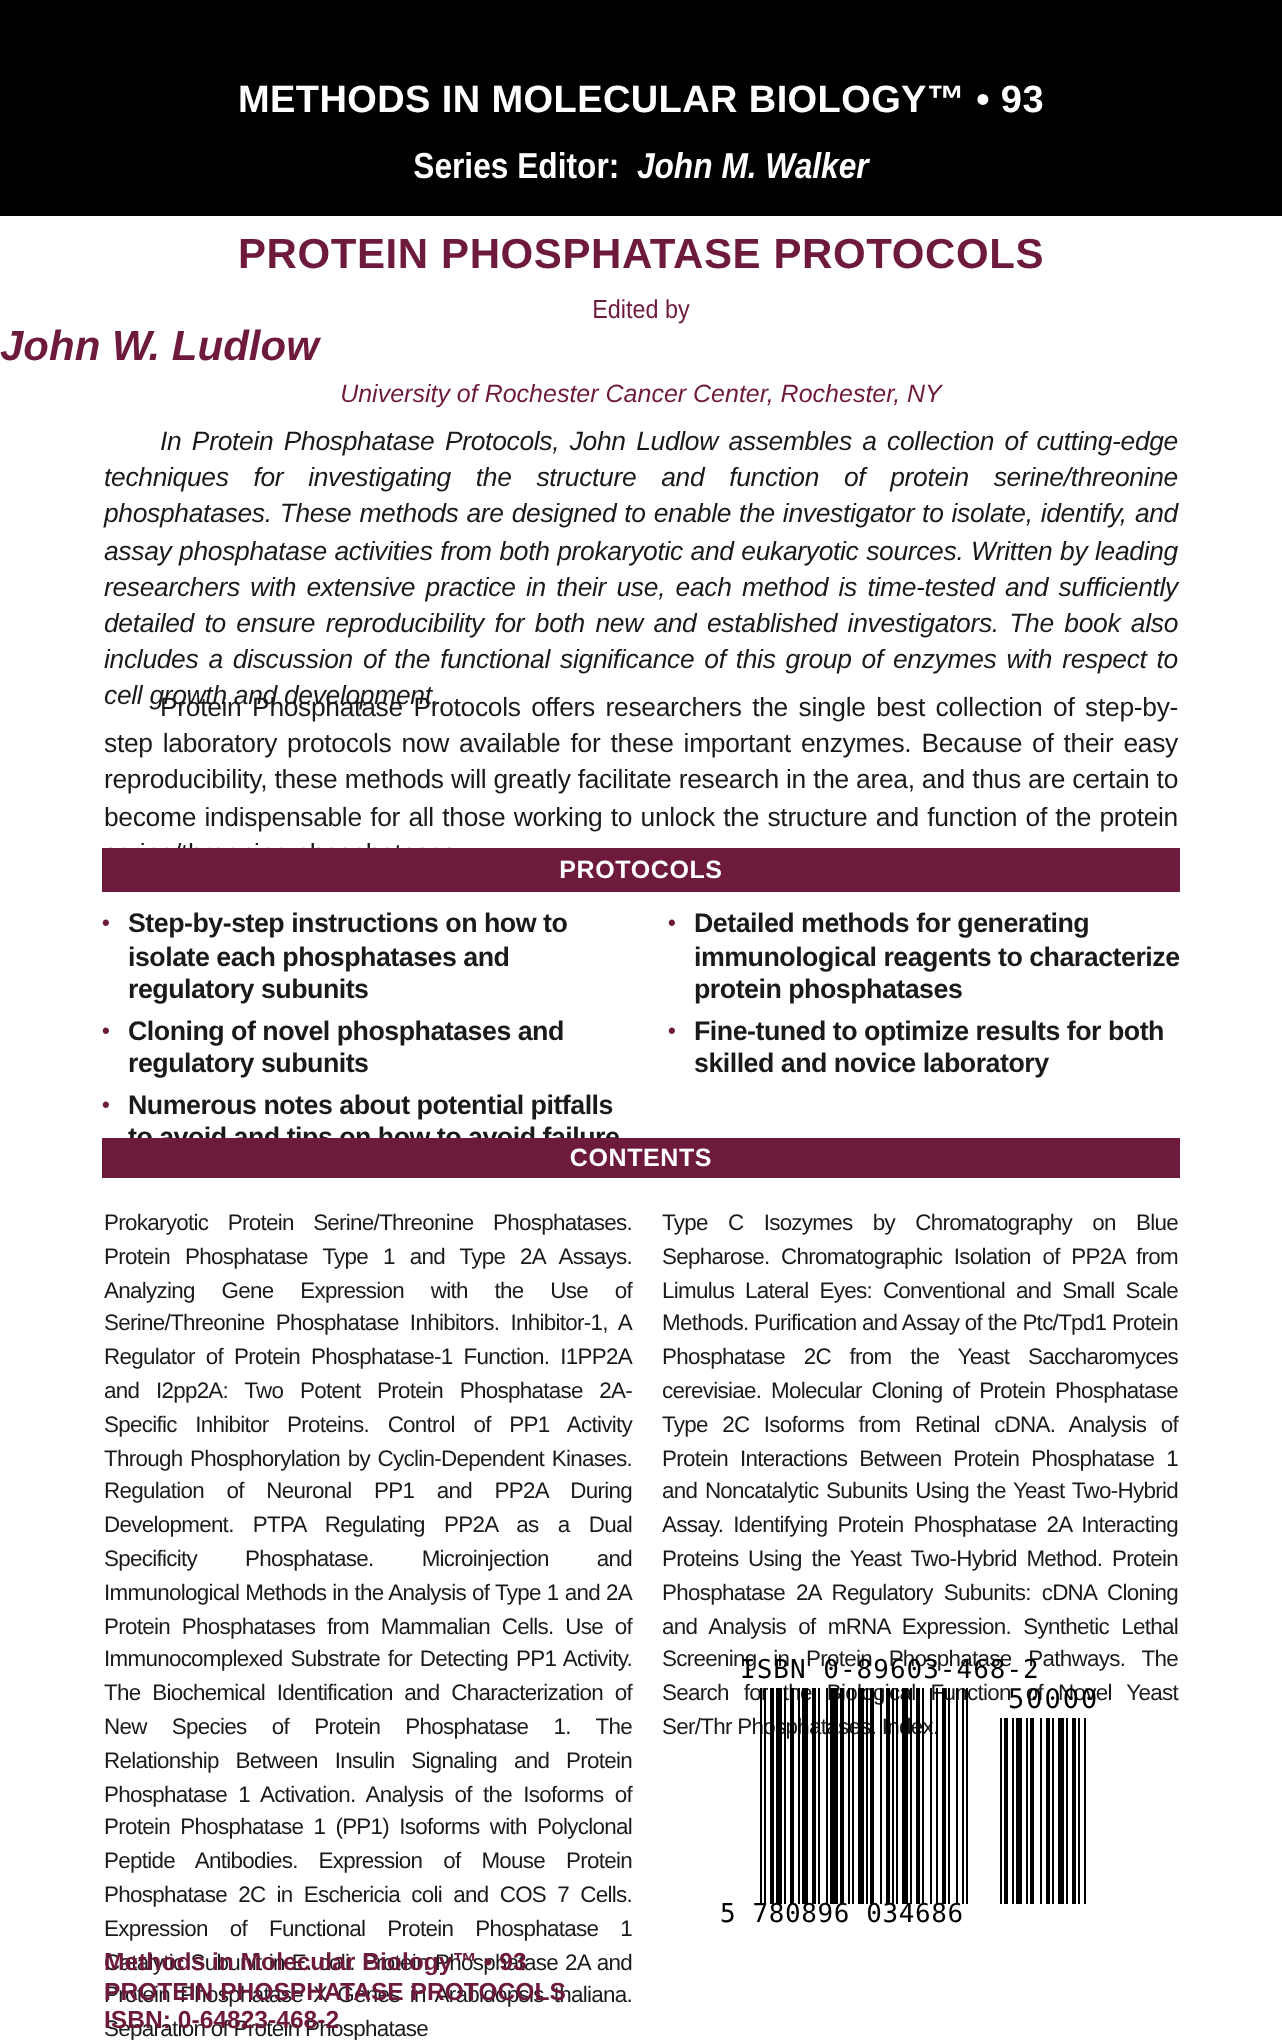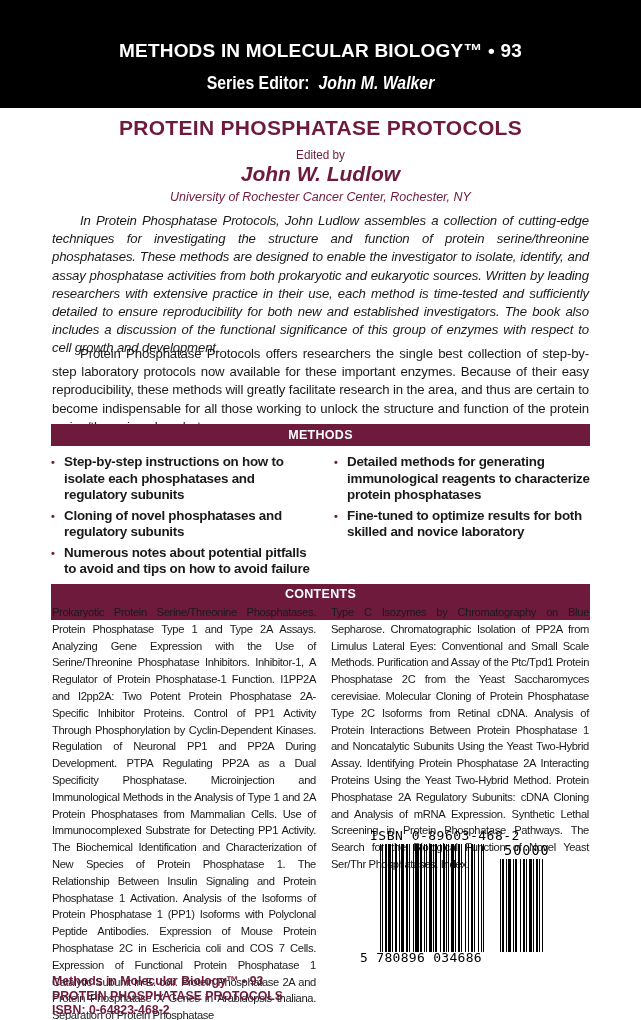--- a/index.html
+++ b/index.html
@@ -22,39 +22,39 @@
   .series-editor .name { font-style: italic; }
   .book-title {
     position: absolute; left: 0; right: 0; top: 116px; text-align: center; color: #6e1a3c;
     font-size: 21px; font-weight: bold; letter-spacing: 0.3px;
   }
   .edited-by {
     position: absolute; left: 0; right: 0; top: 147px; text-align: center; font-size: 13px; color: #6e1a3c;
     transform: scaleX(0.9);
   }
   .editor-name {
-    position: absolute; left: 0; right: 0; top: 162px; text-align: center; font-size: 21px; font-weight: bold;
+    position: absolute; left: 0; right: 0; top: 162px; text-align: left; font-size: 21px; font-weight: bold;
     font-style: italic; color: #6e1a3c;
   }
   .affiliation {
     position: absolute; left: 0; right: 0; top: 190px; text-align: center; font-size: 12.5px; font-style: italic; color: #6e1a3c;
   }
   .desc {
     position: absolute; left: 52px; width: 537px; font-size: 13.2px; line-height: 18.2px; text-align: justify;
     color: #1a1a1a; letter-spacing: -0.15px;
   }
   .desc p { margin: 0; text-indent: 28px; }
   .desc1 { top: 212px; font-style: italic; }
   .desc2 { top: 345px; }
   .banner {
     position: absolute; left: 51px; width: 539px; background: #6e1a3c; color: #fff; text-align: center;
     font-size: 12.5px; font-weight: bold; letter-spacing: 0.3px;
   }
   .banner-features { top: 424px; height: 22px; line-height: 22px; }
-  .banner-contents { top: 584px; height: 36px; line-height: 20px; }
+  .banner-contents { top: 569px; height: 20px; line-height: 20px; }
   .features {
     position: absolute; top: 454px; left: 51px; width: 545px; display: flex; justify-content: space-between;
   }
   .feat-col { width: 265px; }
   .feat-col.right { width: 262px; }
   .feat-item {
     display: flex; font-size: 13.4px; line-height: 16.5px; font-weight: bold; color: #1a1a1a; margin-bottom: 4px;
     letter-spacing: -0.25px;
   }
   .bullet { width: 13px; flex: 0 0 13px; color: #6e1a3c; font-size: 11px; }
@@ -101,21 +101,21 @@
 <div class="editor-name">John W. Ludlow</div>
 <div class="affiliation">University of Rochester Cancer Center, Rochester, NY</div>
 
 <div class="desc desc1">
   <p>In Protein Phosphatase Protocols, John Ludlow assembles a collection of cutting-edge techniques for investigating the structure and function of protein serine/threonine phosphatases. These methods are designed to enable the investigator to isolate, identify, and assay phosphatase activities from both prokaryotic and eukaryotic sources. Written by leading researchers with extensive practice in their use, each method is time-tested and sufficiently detailed to ensure reproducibility for both new and established investigators. The book also includes a discussion of the functional significance of this group of enzymes with respect to cell growth and development.</p>
 </div>
 <div class="desc desc2">
   <p>Protein Phosphatase Protocols offers researchers the single best collection of step-by-step laboratory protocols now available for these important enzymes. Because of their easy reproducibility, these methods will greatly facilitate research in the area, and thus are certain to become indispensable for all those working to unlock the structure and function of the protein serine/threonine phosphatases.</p>
 </div>
 
-<div class="banner banner-features">METHODS</div>
+<div class="banner banner-features">PROTOCOLS</div>
 
 <div class="features">
   <div class="feat-col">
     <div class="feat-item">
       <span class="bullet">•</span>
       <span>Step-by-step instructions on how to isolate each phosphatases and regulatory subunits</span>
     </div>
     <div class="feat-item">
       <span class="bullet">•</span>
       <span>Cloning of novel phosphatases and regulatory subunits</span>

